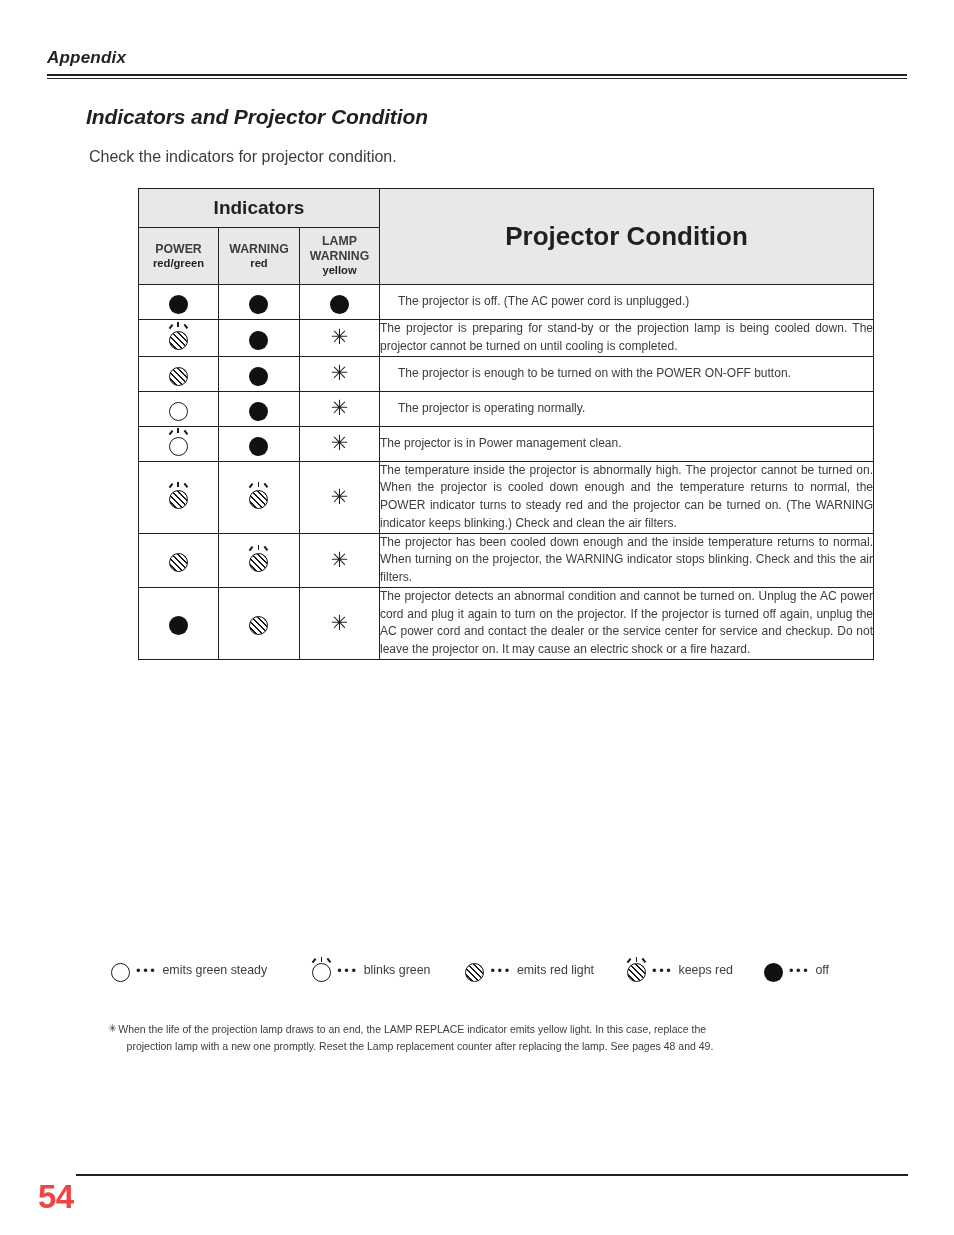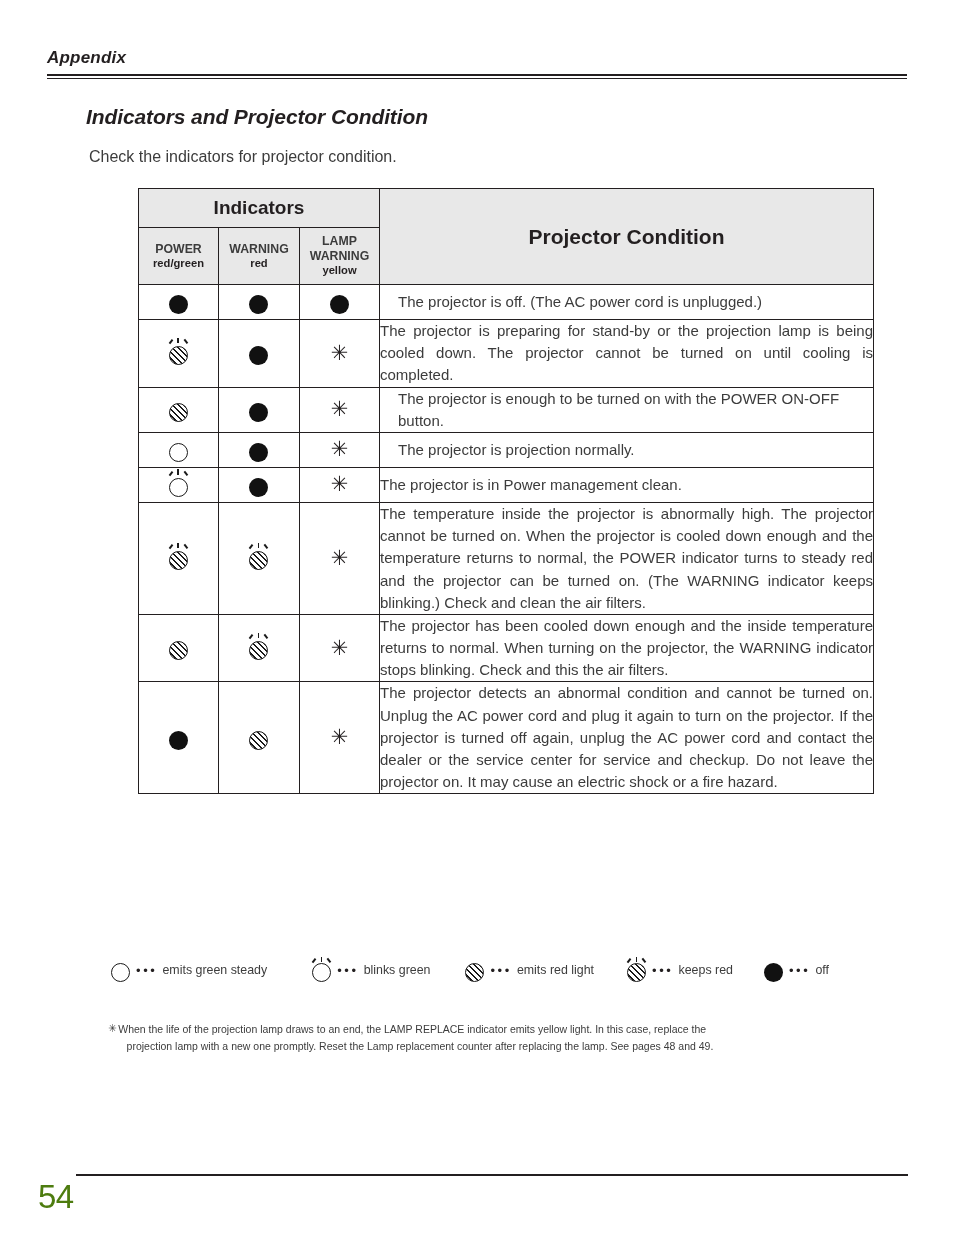--- a/index.html
+++ b/index.html
@@ -82,21 +82,21 @@
   }
   .hdr-indicators {
     text-align: center;
     font-size: 19px;
     font-weight: bold;
     height: 38px;
     color: #231f20;
   }
   .hdr-condition {
     text-align: center;
-    font-size: 21px;
+    font-size: 26px;
     font-weight: bold;
     color: #231f20;
   }
   .hdr-sub {
     text-align: center;
     height: 56px;
     line-height: 1.18;
     padding: 2px 1px;
   }
   .hdr-sub .name {
@@ -110,21 +110,21 @@
     color: #231f20;
     display: block;
     margin-top: 1px;
   }
 
   .ind-cell {
     text-align: center;
     vertical-align: middle;
   }
   .cond-cell {
-    font-size: 15px;
+    font-size: 12px;
     line-height: 1.48;
     color: #3c3c3c;
     text-align: justify;
     padding: 10px 14px 10px 14px;
   }
   .cond-cell.single {
     text-align: left;
   }
   .cond-cell.indent {
     padding-left: 18px;
@@ -278,22 +278,22 @@
     top: 1174px;
     width: 832px;
     height: 2.2px;
     background: #231f20;
   }
   .folio-number {
     position: absolute;
     left: 38px;
     top: 1178px;
     font-size: 33px;
-    font-weight: normal;
-    color: #4d7c0f;
+    font-weight: bold;
+    color: #ef4444;
     letter-spacing: -0.5px;
   }
 </style>
 </head>
 <body>
 
 <div class="running-head">Appendix</div>
 <div class="head-rule">
   <div class="thick"></div>
   <div class="thin"></div>
@@ -350,21 +350,21 @@
       <tr>
         <td class="ind-cell"><span class="sym"><span class="disc red"></span></span></td>
         <td class="ind-cell"><span class="sym"><span class="disc off"></span></span></td>
         <td class="ind-cell"><span class="asterisk">✳</span></td>
         <td class="cond-cell single indent">The projector is enough to be turned on with the POWER ON-OFF button.</td>
       </tr>
       <tr>
         <td class="ind-cell"><span class="sym"><span class="disc green"></span></span></td>
         <td class="ind-cell"><span class="sym"><span class="disc off"></span></span></td>
         <td class="ind-cell"><span class="asterisk">✳</span></td>
-        <td class="cond-cell single indent">The projector is projection normally.</td>
+        <td class="cond-cell single indent">The projector is operating normally.</td>
       </tr>
       <tr>
         <td class="ind-cell"><span class="sym"><span class="rays">
               <i class="r1"></i>
               <i class="r2"></i>
               <i class="r3"></i>
             </span><span class="disc green"></span></span></td>
         <td class="ind-cell"><span class="sym"><span class="disc off"></span></span></td>
         <td class="ind-cell"><span class="asterisk">✳</span></td>
         <td class="cond-cell single">The projector is in Power management clean.</td>

